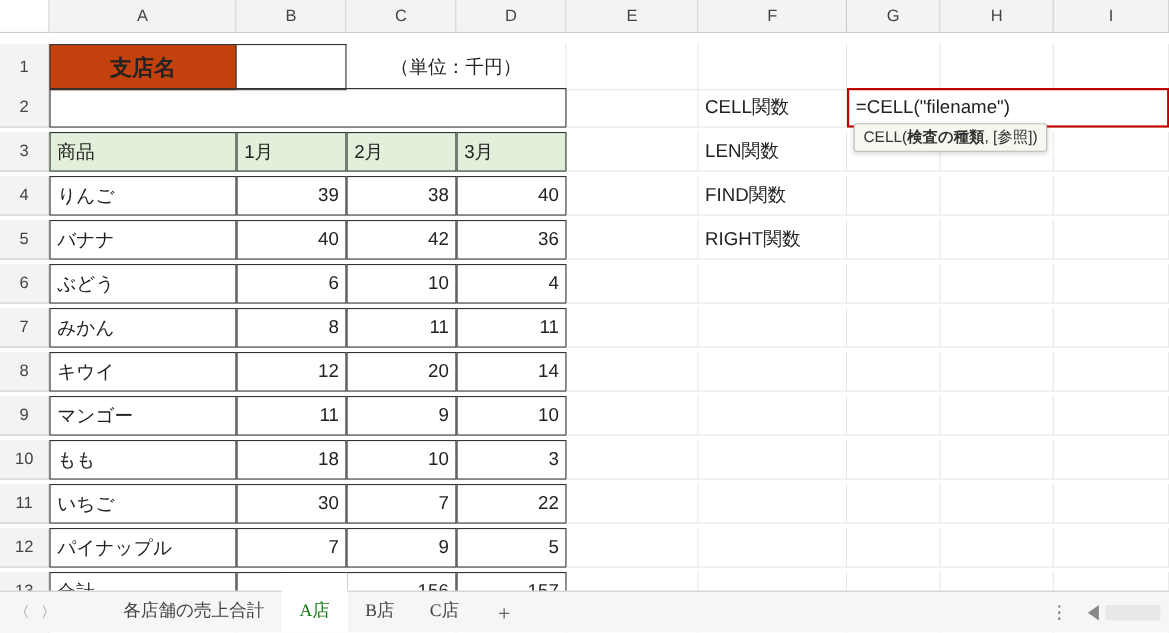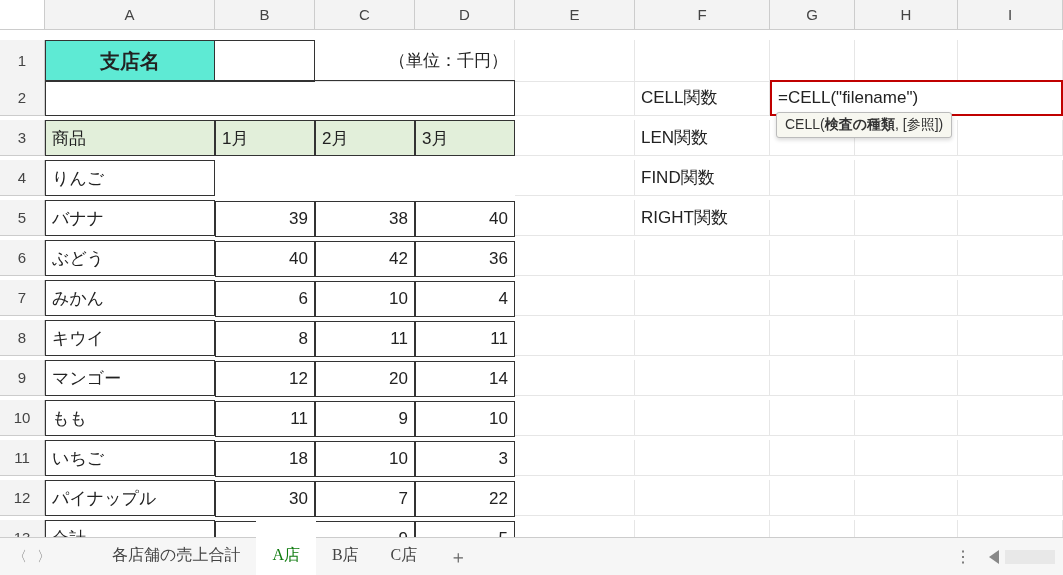--- a/index.html
+++ b/index.html
@@ -44,23 +44,23 @@
   border-right: 1px solid #e6e6e6;
   border-bottom: 1px solid #e6e6e6;
   padding: 4px 6px;
   display: flex;
   align-items: center;
   font-size: 17px;
   color: #222;
   white-space: nowrap;
   overflow: visible;
 }
-.cell.num { justify-content: flex-end; margin-top: 41px; }
+.cell.num { justify-content: flex-end; }
 .hdr-row { height: 30px; }
-.A1 { background: #5eead4; font-weight: bold; font-size: 20px; justify-content: center; border: 1px solid #333; }
+.A1 { background: #c2410c; font-weight: bold; font-size: 20px; justify-content: center; border: 1px solid #333; }
 .unit { justify-content: center; font-size: 17px; }
 .table-head { background: #e2efda; text-align: center; justify-content: flex-start; border: 1px solid #333; }
 .table-cell { border: 1px solid #333; }
 
 .active-cell {
   border: 2px solid #c00000 !important;
   position: relative;
   z-index: 5;
   overflow: visible;
 }
@@ -139,21 +139,21 @@
   <div class="colhead hdr-row">F</div>
   <div class="colhead hdr-row">G</div>
   <div class="colhead hdr-row">H</div>
   <div class="colhead hdr-row">I</div>
 
   <div class="rowhead row-tall">1</div>
   <div class="cell A1 row-tall">
       <span>支店名</span>
     </div>
   <div class="cell row-tall table-cell" style="border-left:none"></div>
-  <div class="cell unit row-tall" style="grid-column: span 2; justify-content: flex-end;">
+  <div class="cell unit row-tall" style="grid-column: span 2;">
       <span>（単位：千円）</span>
     </div>
   <div class="cell row-tall"></div>
   <div class="cell row-tall"></div>
   <div class="cell row-tall"></div>
   <div class="cell row-tall"></div>
   <div class="cell row-tall"></div>
 
   <div class="rowhead row-h">2</div>
   <div class="cell table-cell row-h" style="grid-column: span 4;"></div>

